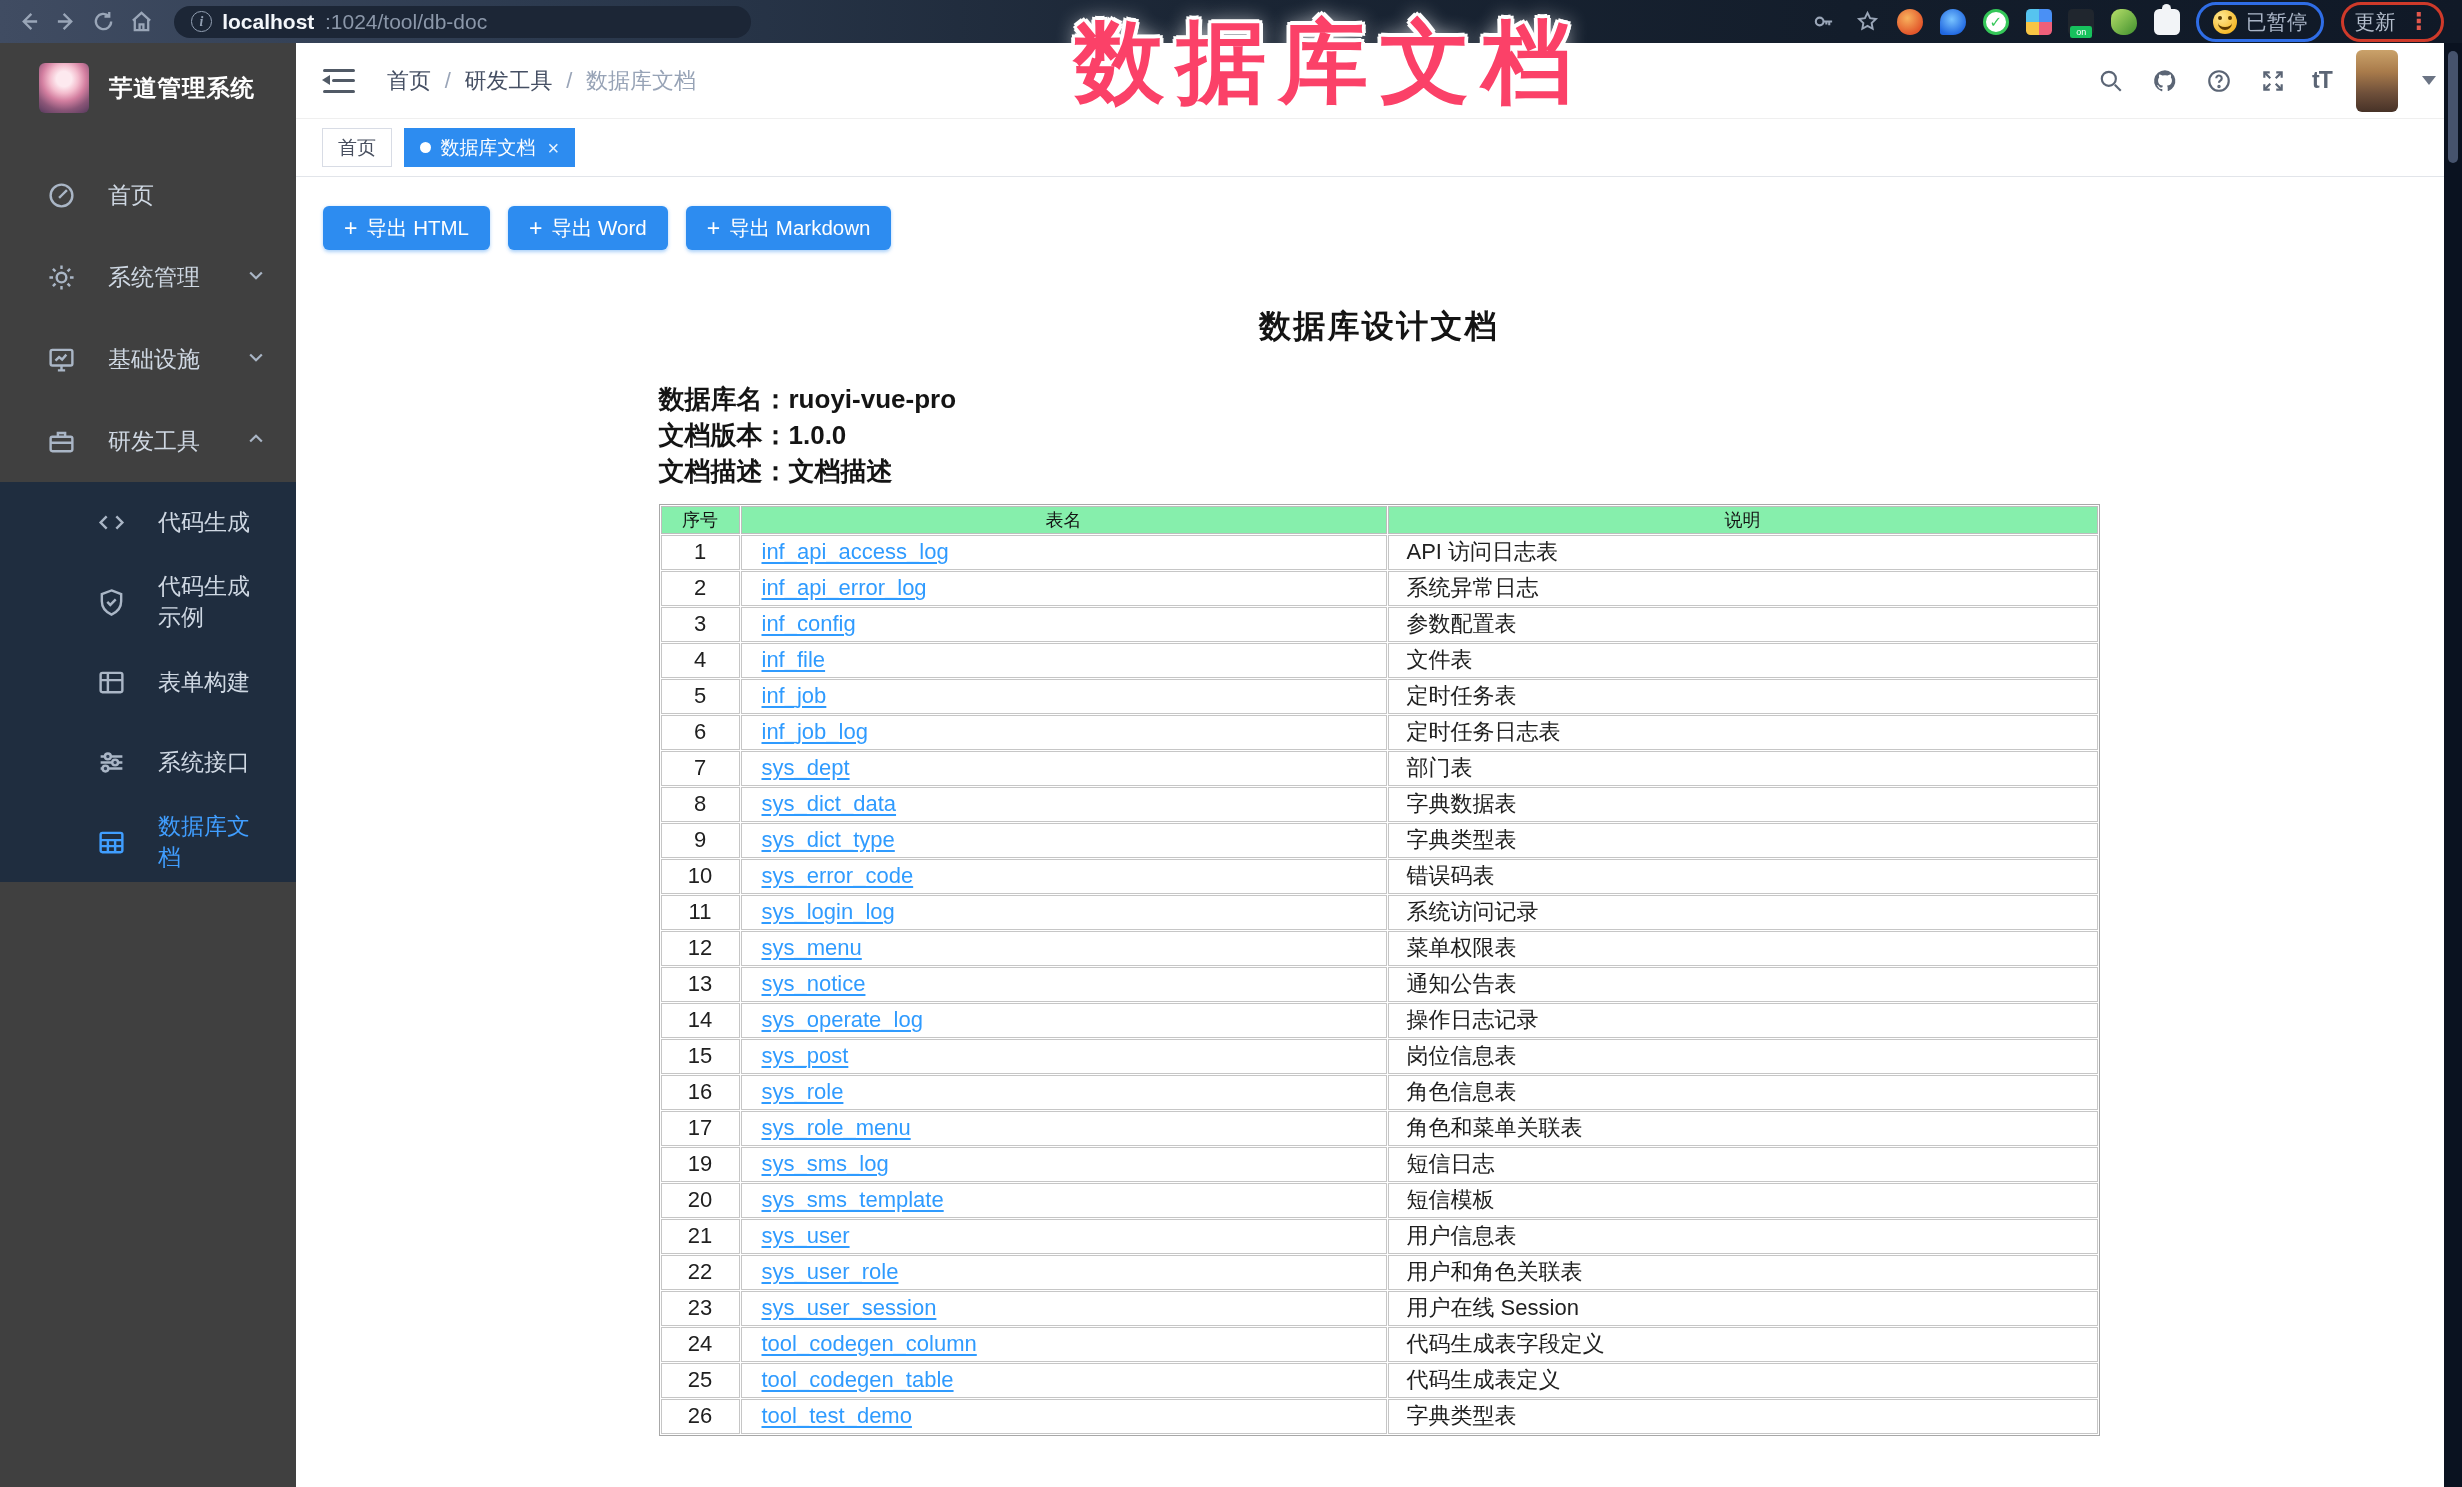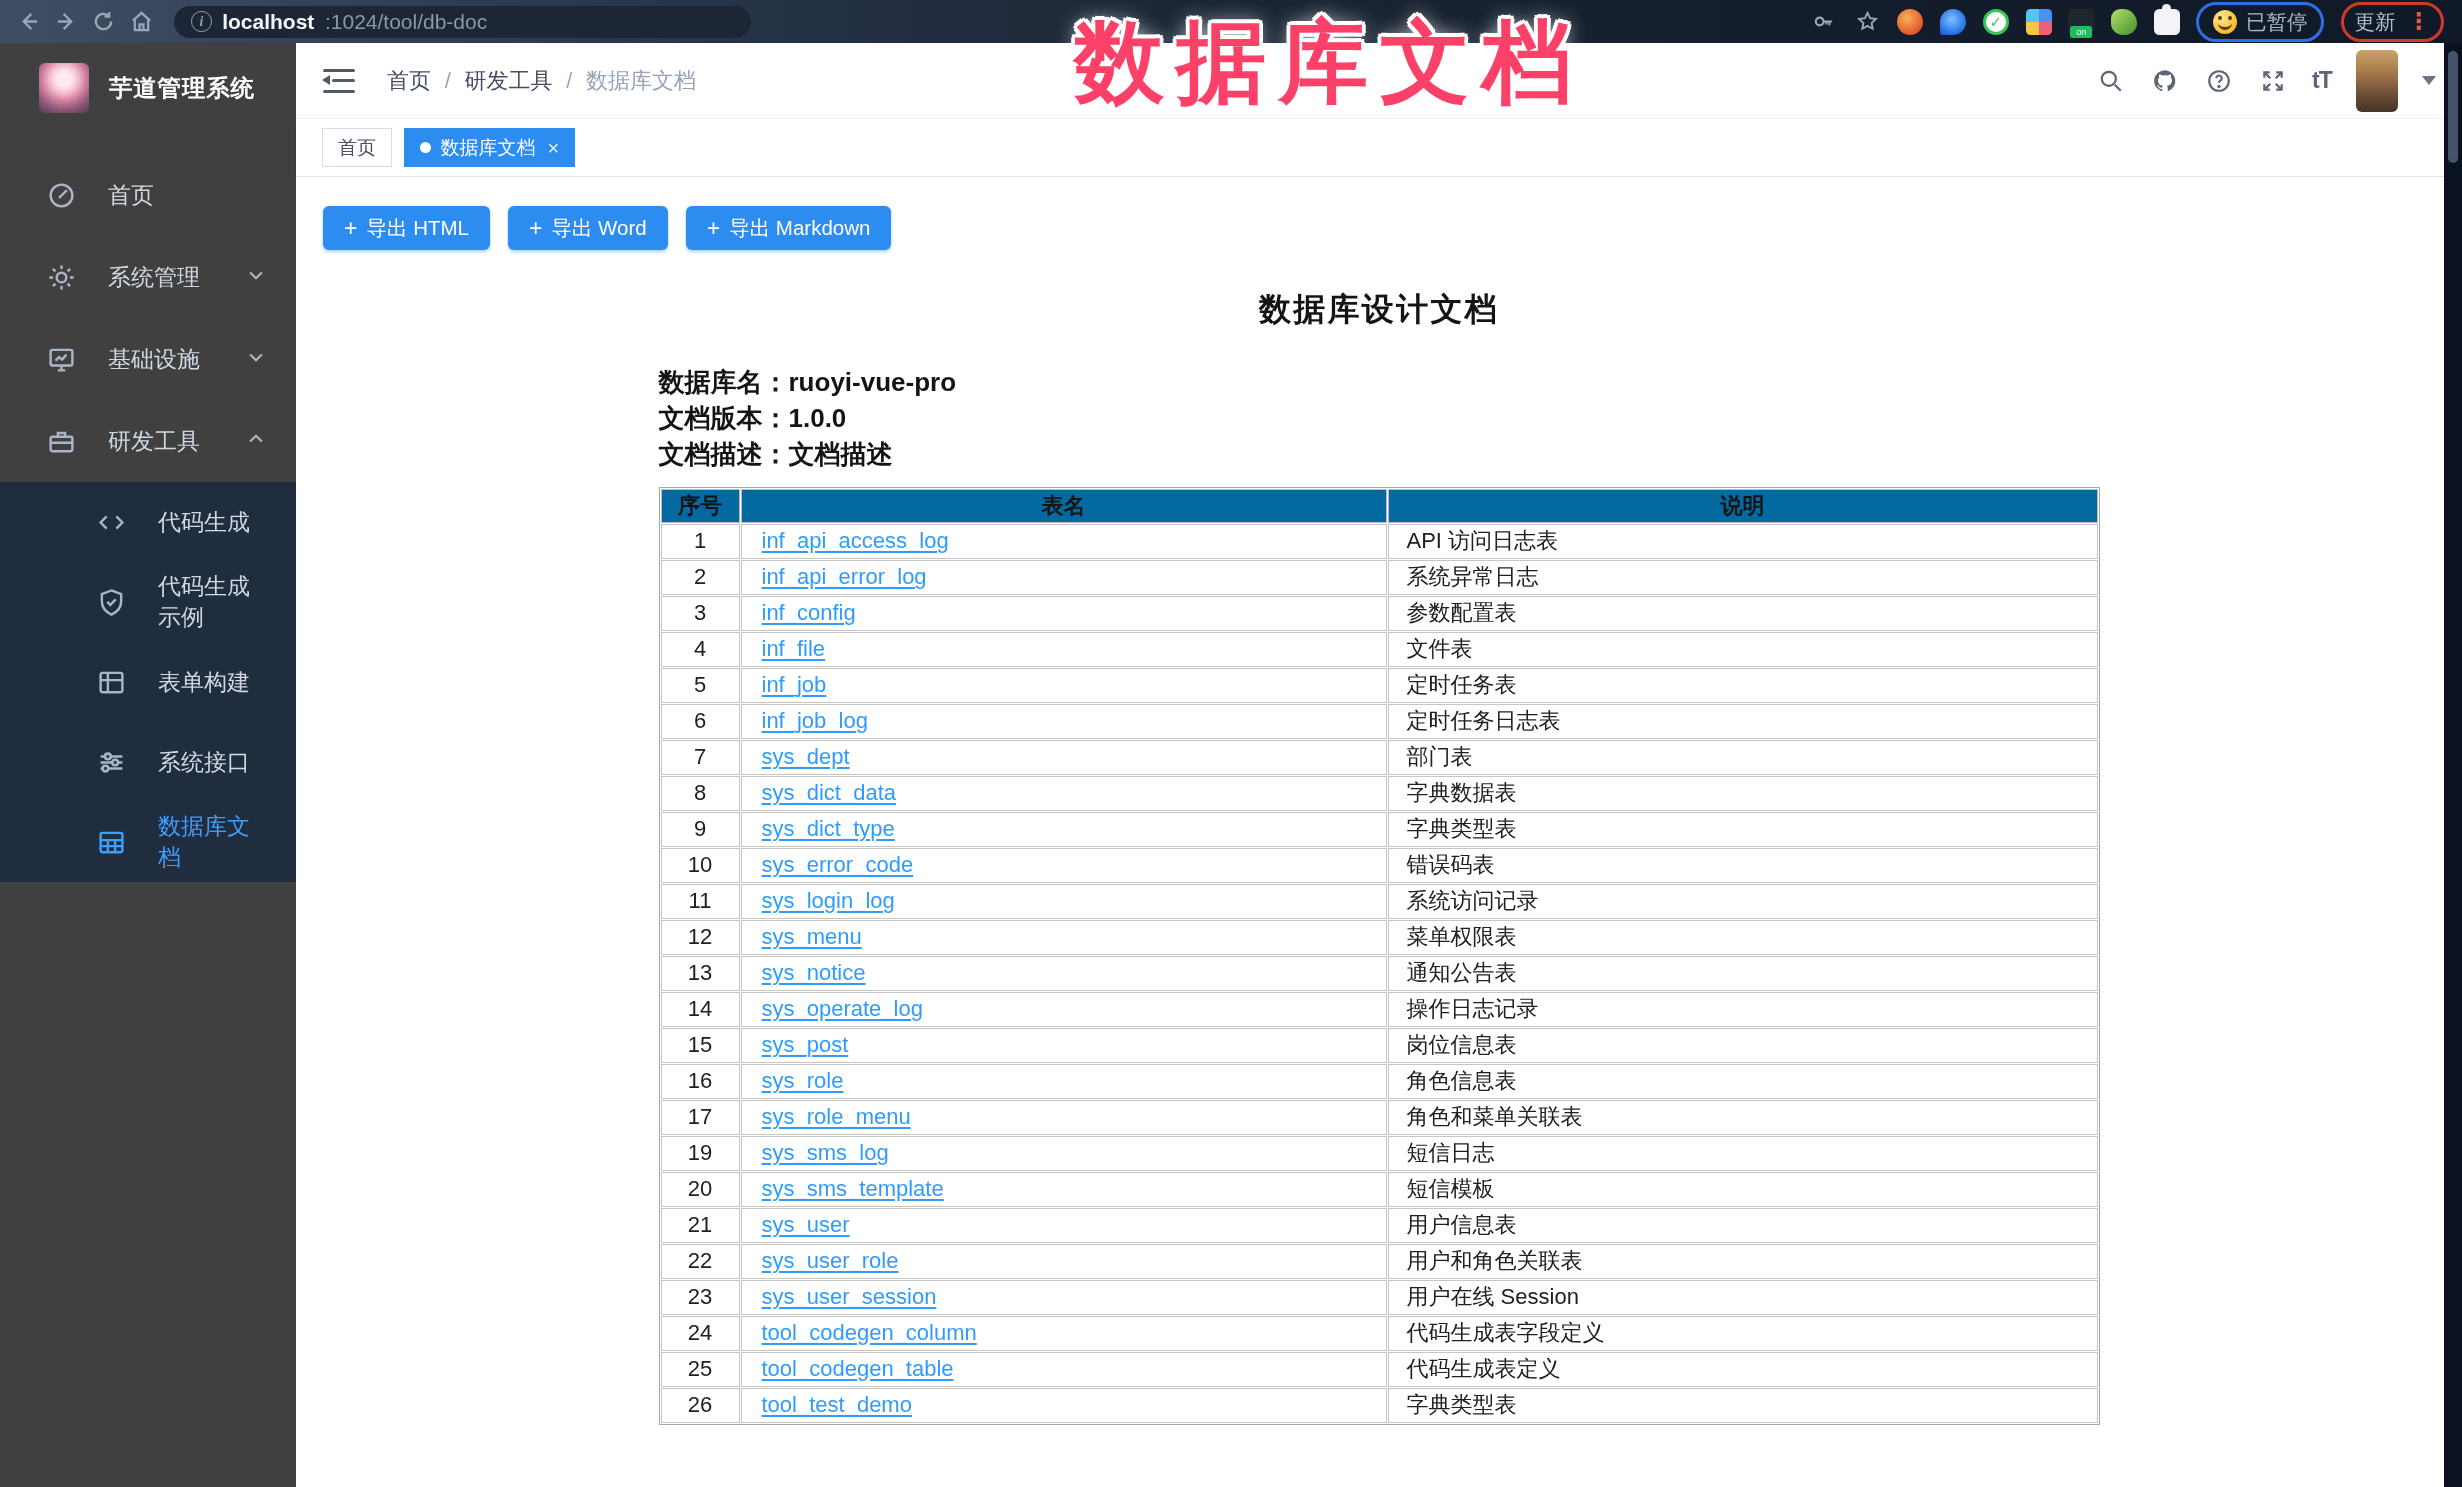--- a/index.html
+++ b/index.html
@@ -105,26 +105,26 @@
   .tag-close { font-size:20px; line-height:1; margin-left:3px; opacity:.9; }
 
   
   .content { flex:1; background:#fff; overflow:hidden; }
   .btn-row { margin:29px 0 0 27px; display:flex; gap:18px; }
   .btn { height:44px; display:flex; align-items:center; gap:9px; padding:0 21px; border:none;
     background:#2d8cf0; color:#fff; font-size:20.5px; border-radius:6px; cursor:pointer;
     font-family:inherit; box-shadow:0 1.5px 3.8px rgba(45,140,240,.4); }
   .plus { font-size:23px; line-height:1; }
 
-  .doc { width:1441px; margin:38px auto 0; }
+  .doc { width:1441px; margin:55px auto 0; }
   .doc-title { text-align:center; font-size:32px; font-weight:700; color:#141414; letter-spacing:2.3px; }
   .doc-info { margin-top:32px; font-size:26px; font-weight:700; color:#141414; line-height:36px; }
   .doc-table { width:100%; margin-top:15px; border-collapse:separate; border-spacing:1.5px;
     border:0.8px solid #a8a8a8; background:#fff; }
-  .doc-table th { background:#0369a1; border:0.8px solid #bdbdbd; font-size:22px; font-weight:700;
+  .doc-table th { background:#86efac; border:0.8px solid #bdbdbd; font-size:18px; font-weight:400;
     color:#141414; height:23px; padding:0.8px 4.6px; }
   .doc-table td { border:0.8px solid #c6c6c6; font-size:22px; color:#202020; height:35px; padding:0.8px 6px; }
   td.c-idx { text-align:center; width:79px; }
   td.c-name { width:646px; padding-left:20px; }
   td.c-name a { color:#2f9bff; text-decoration:underline; text-underline-offset:3px; cursor:pointer; }
   td.c-desc { padding-left:18px; }
 
   
   .scrollbar { position:absolute; right:0; top:43px; width:18px; height:1444px; background:#0a1220; z-index:150; }
   .scroll-thumb { width:10.6px; height:112px; margin:7.6px auto 0; background:#46536d; border-radius:5.3px; cursor:pointer; }

